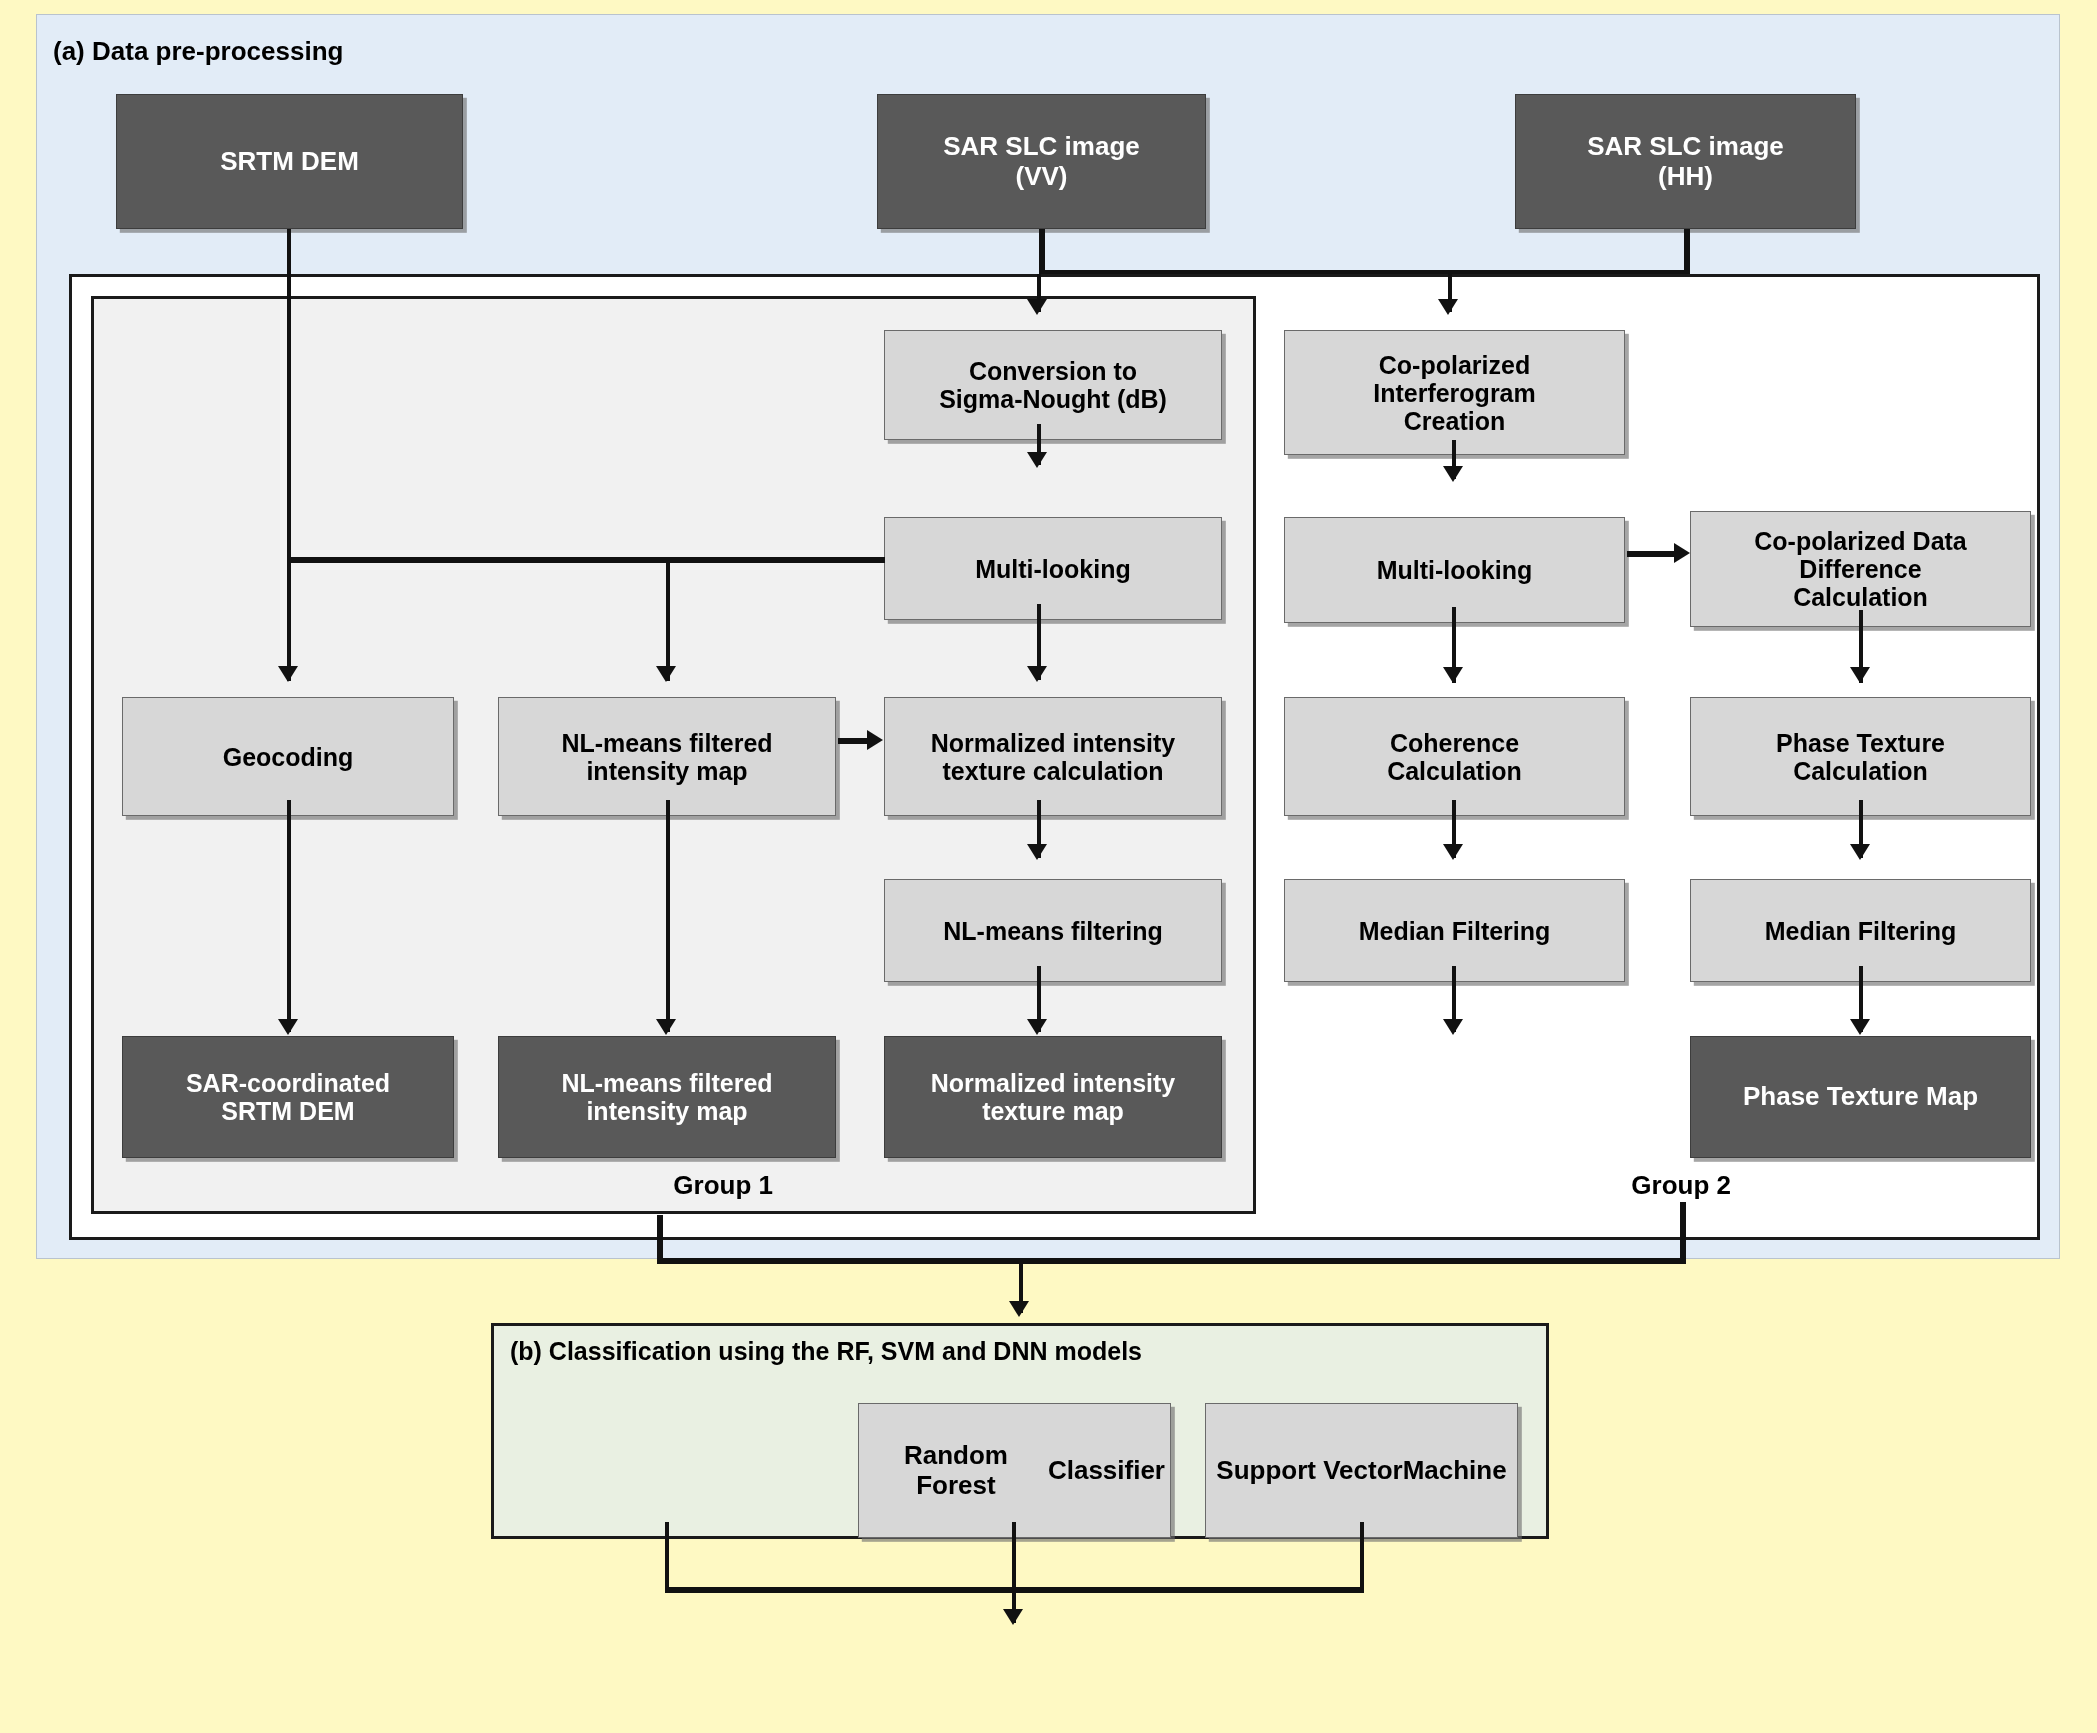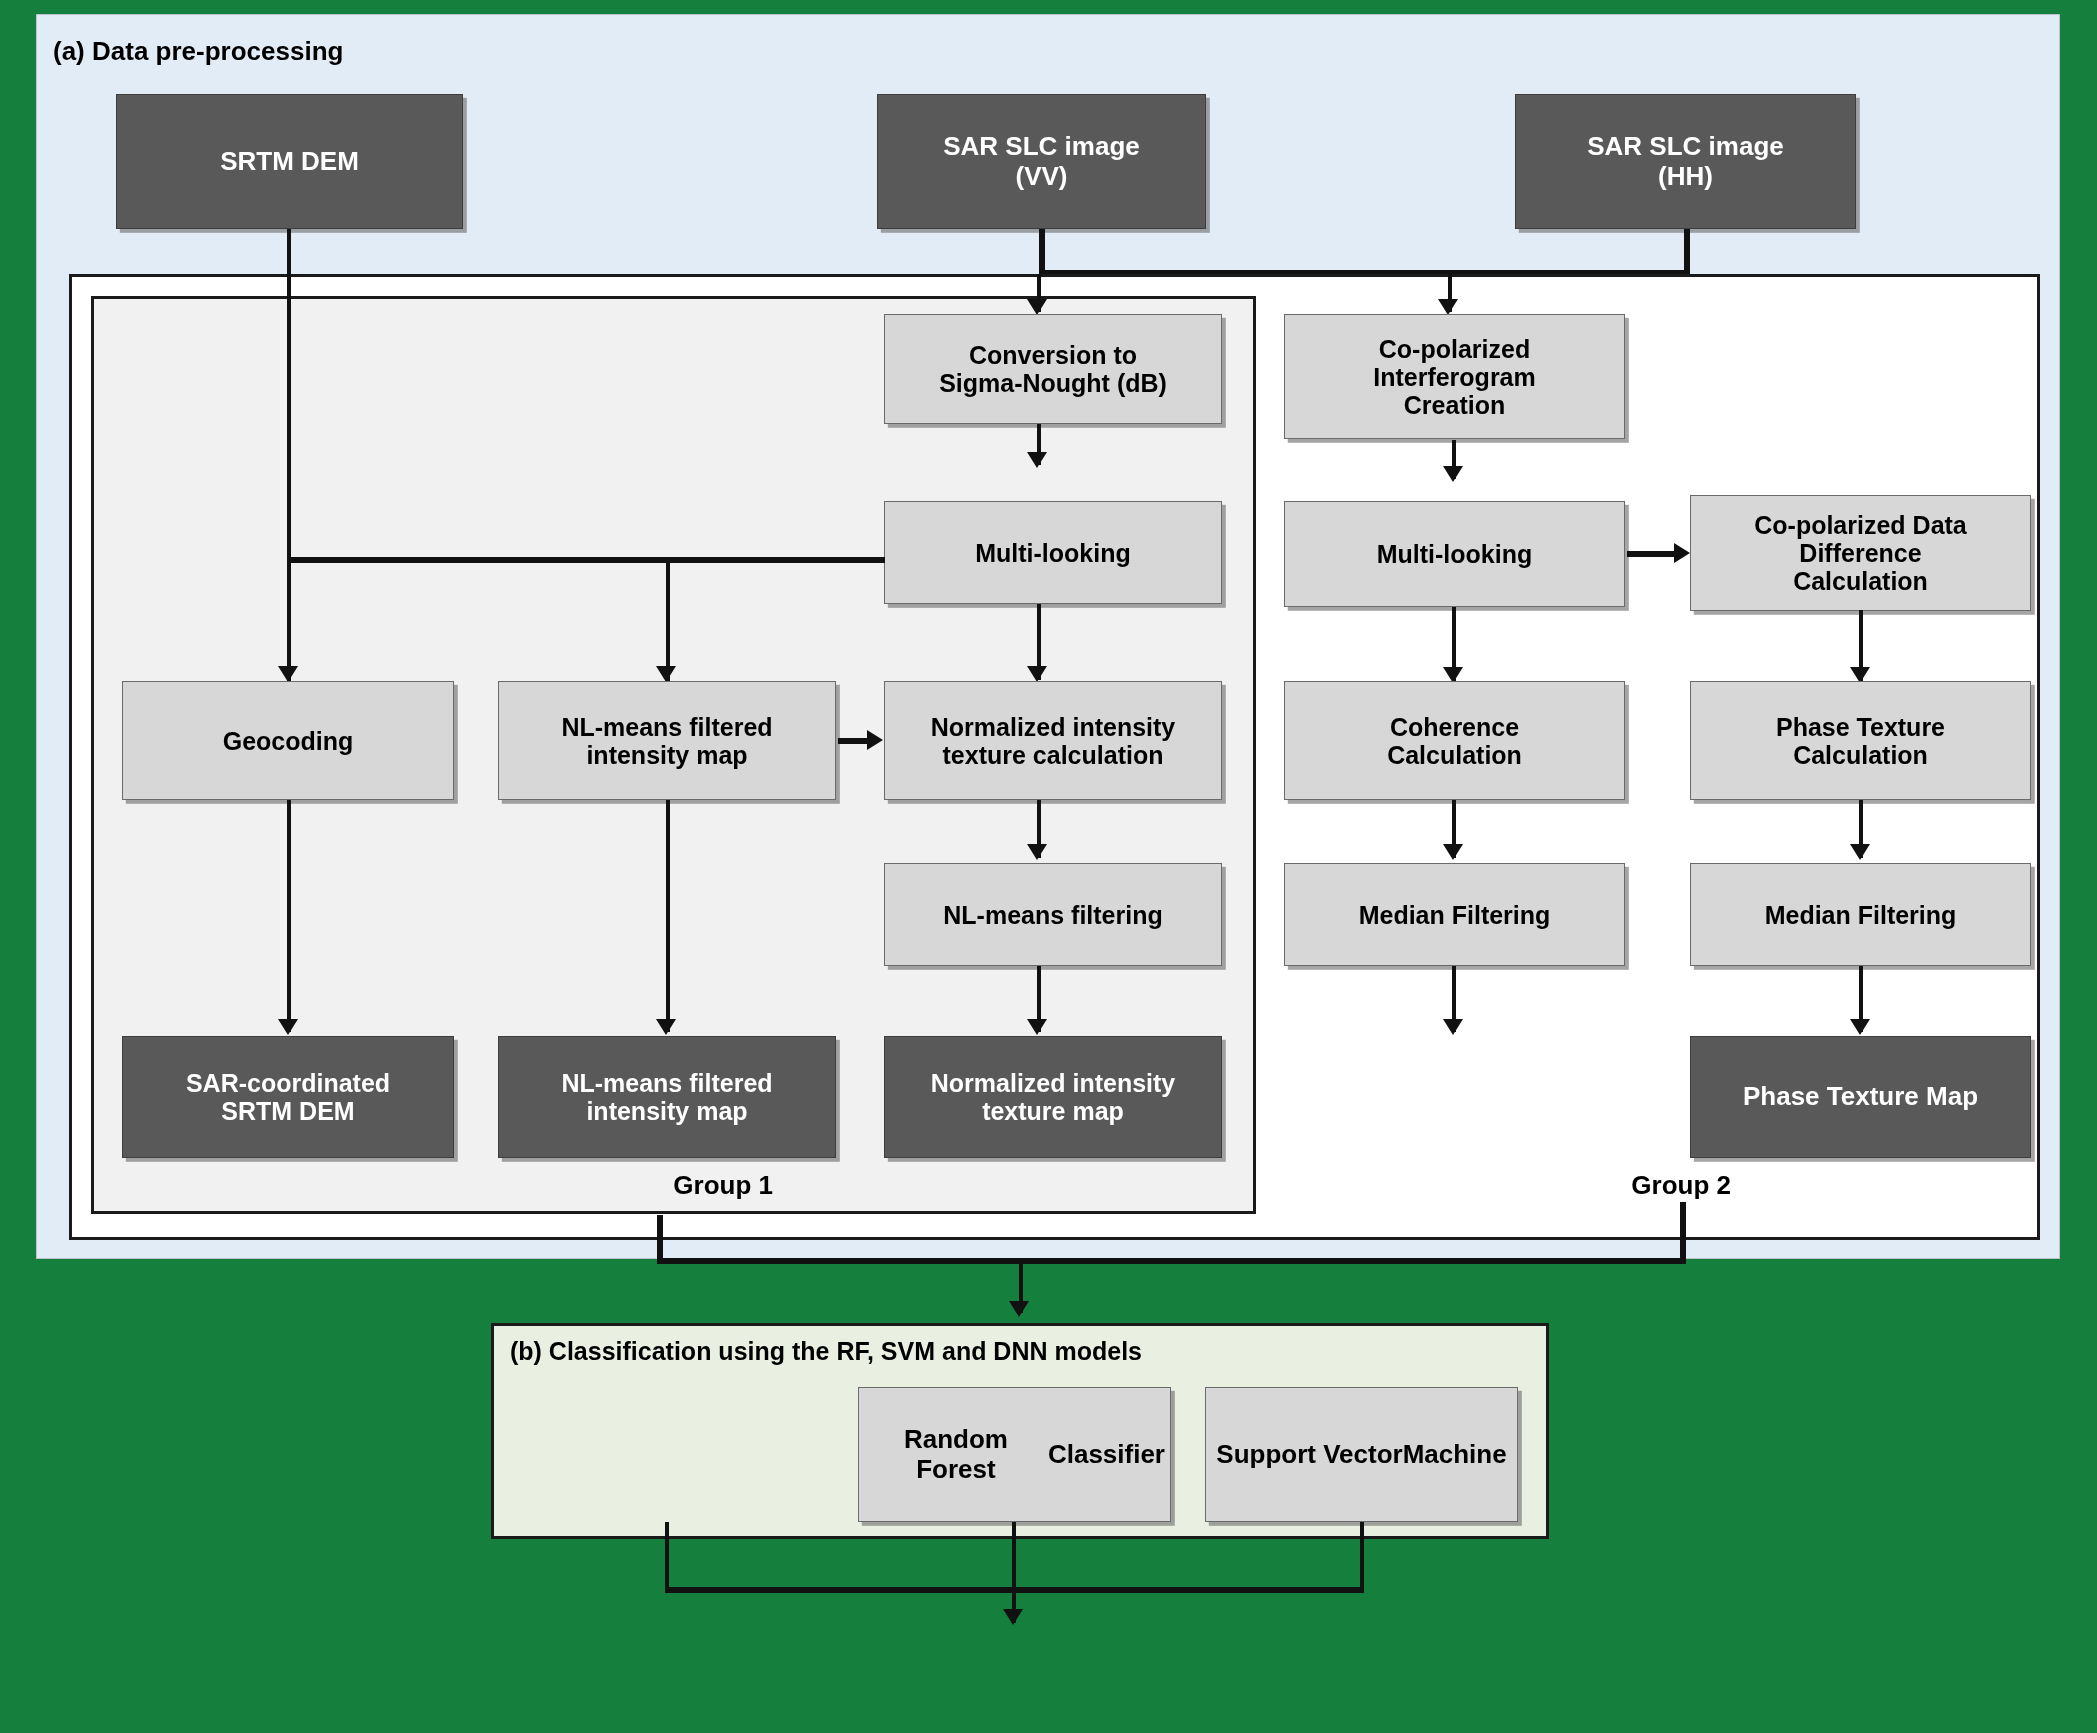--- a/index.html
+++ b/index.html
@@ -2,21 +2,21 @@
 <html style="font-size:10px"><head>
 <meta charset="utf-8">
 <style>
   * { box-sizing: border-box; margin: 0; padding: 0; }
   html, body {
     width: 2097px; height: 1734px;
     background: #ffffff;
     font-family: "Liberation Sans", sans-serif;
     overflow: hidden;
   }
-  #stage { position: relative; width: 2097px; height: 1734px; background: #15803d; }
+  #stage { position: relative; width: 2097px; height: 1734px; background: #fef9c3; }
 
   
   .panel { position: absolute; }
 
   .panel-a {
     left: 36px; top: 13.8px; width: 2024px; height: 1245px;
     background: #e2ecf7;
     border: 1.9px solid #b9c3ce;
   }
   .panel-white {
@@ -64,20 +64,21 @@
     background: #595959;
     color: #ffffff;
     border: 1.9px solid #3d3d3d;
     font-size: 26px;
   }
   .node.lightgray {
     background: #d7d7d7;
     color: #000000;
     border: 1.9px solid #6a6a6a;
     font-size: 25px;
+    margin-top: 16px;
   }
   .node.peach {
     background: #fbe3d4;
     color: #000000;
     border: 1.9px solid #8a8a8a;
     font-size: 25px;
   }
 
   
   .ln { position: absolute; background: #111; }

